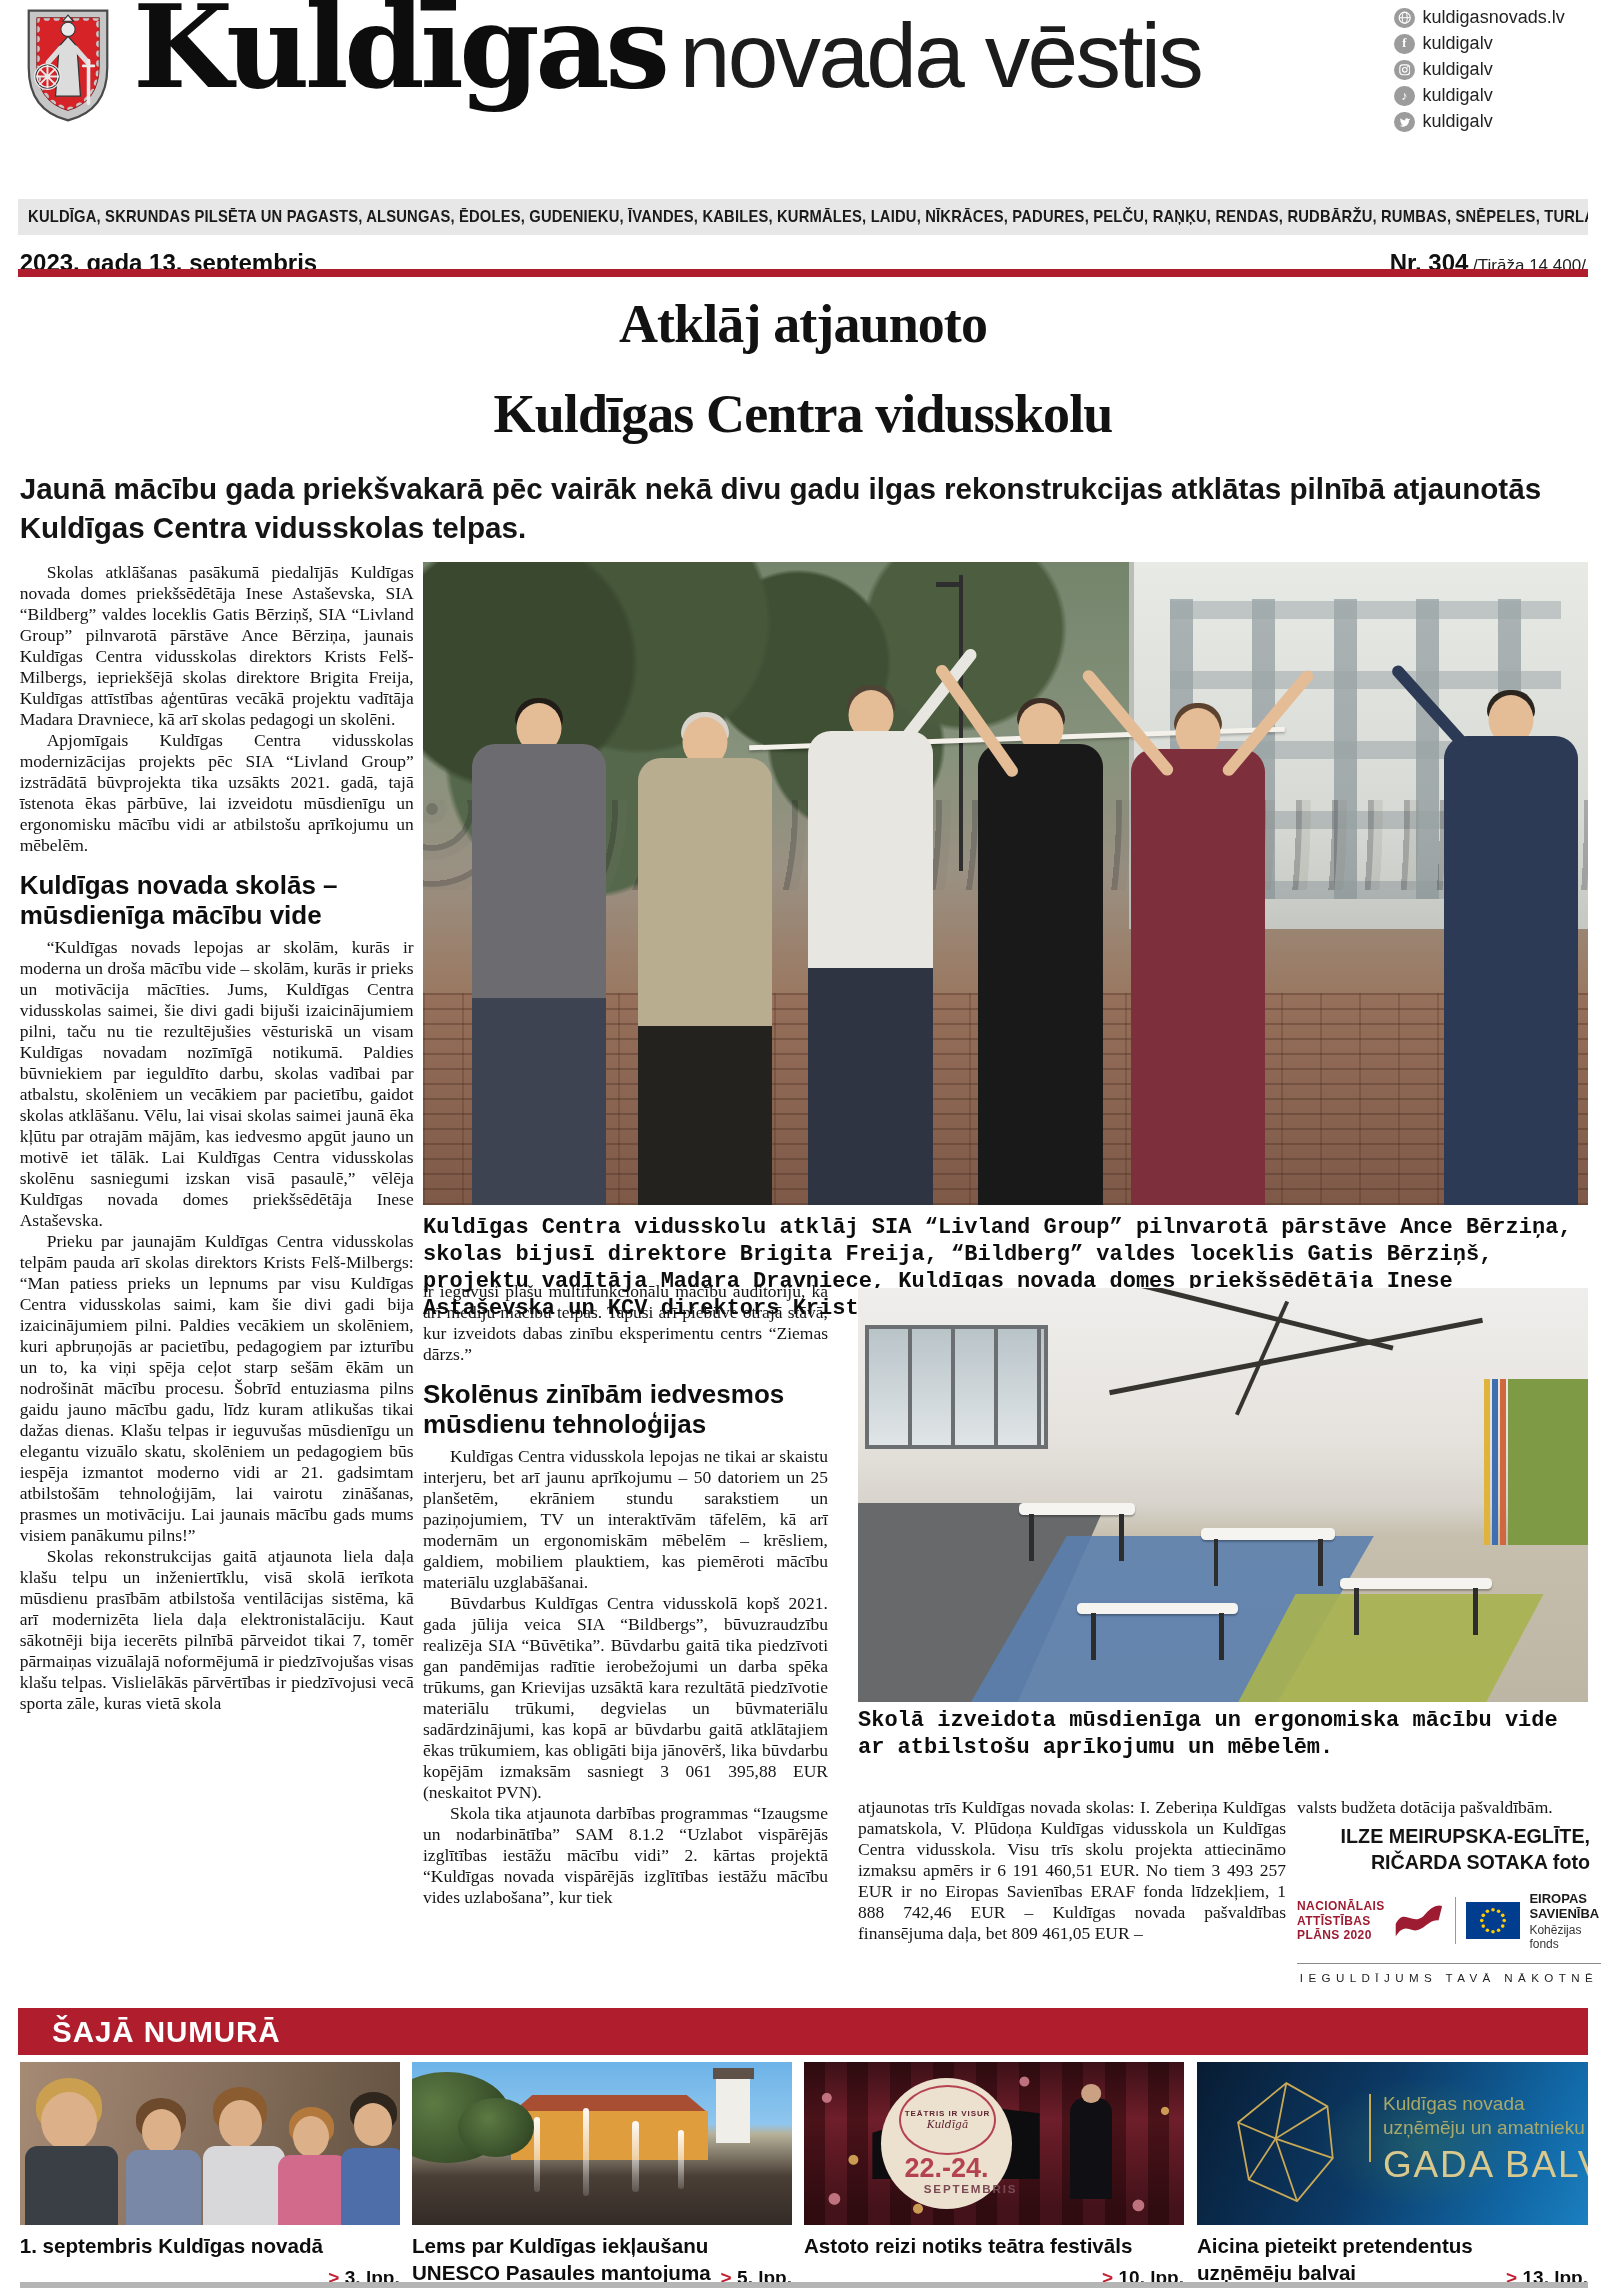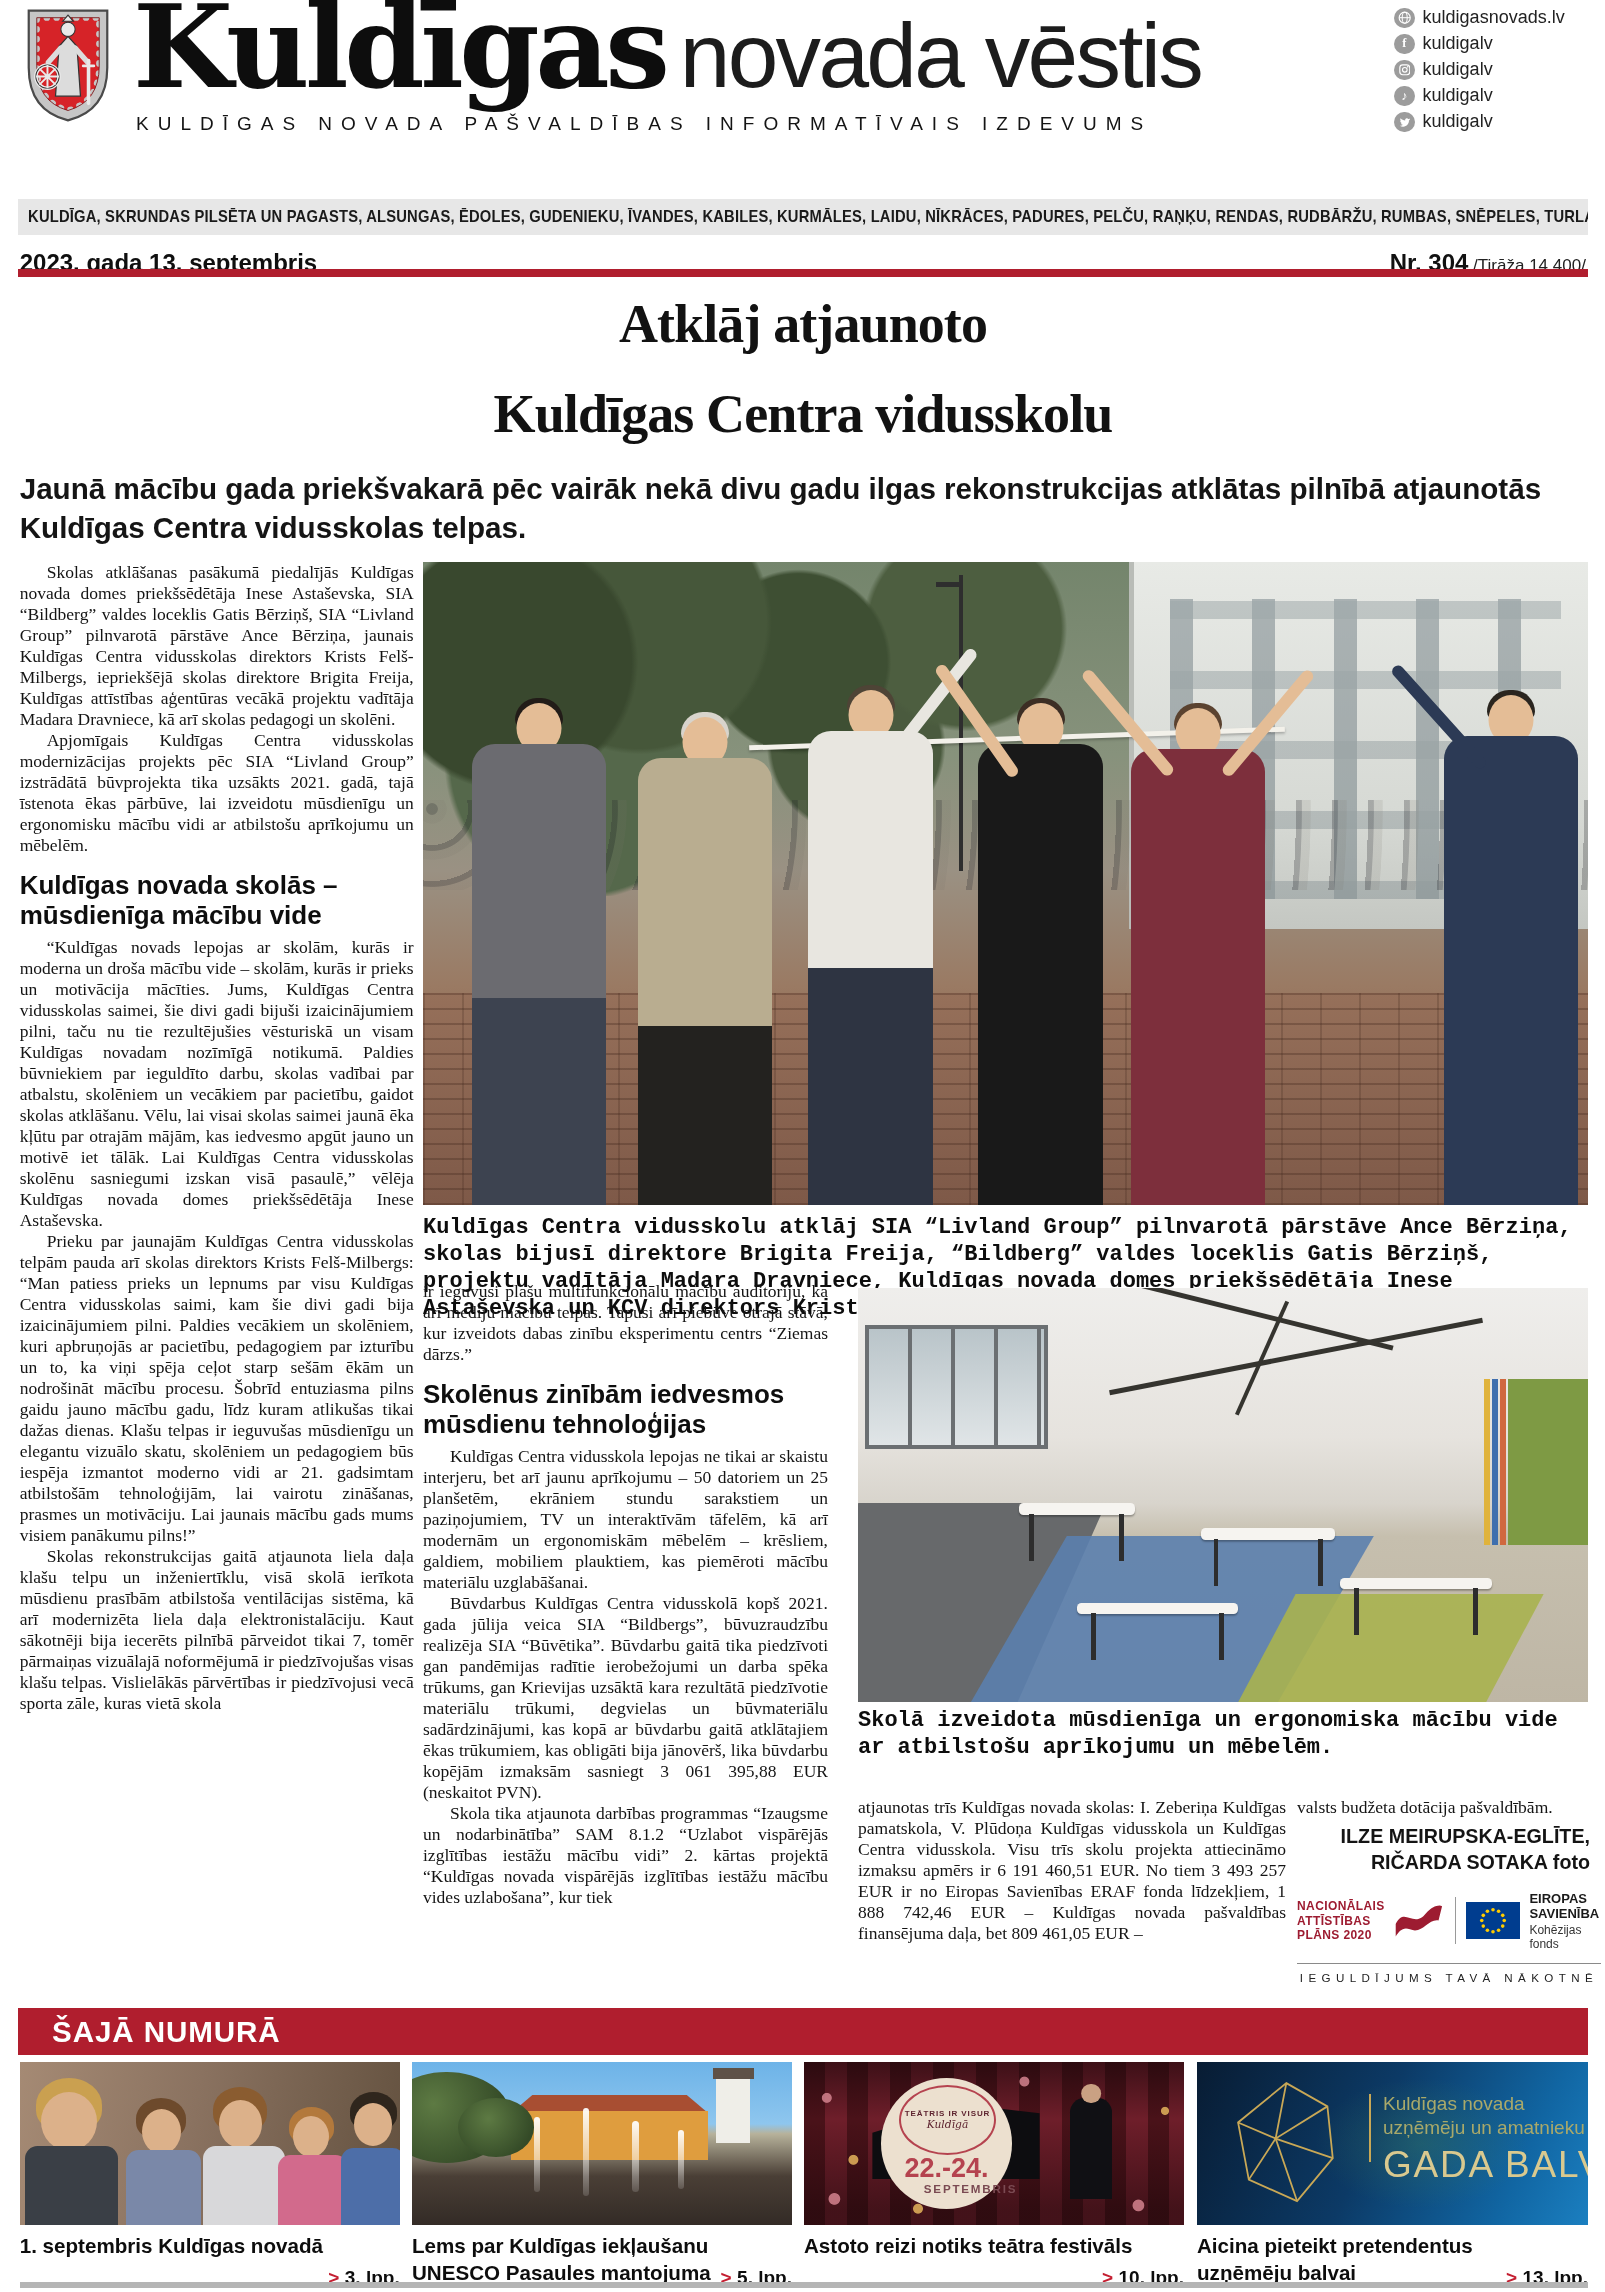--- a/index.html
+++ b/index.html
@@ -178,21 +178,20 @@
       <circle cx="25" cy="78" r="13" fill="none" stroke="#333" stroke-width="1.2"></circle>
       <path d="M25,65 V91 M12,78 H38 M16,69 L34,87 M34,69 L16,87" stroke="#e9e9e9" stroke-width="2.2"></path>
       <path d="M71,60 L71,108" stroke="#e9e9e9" stroke-width="4" stroke-linecap="round"></path>
       <path d="M65,66 H77" stroke="#e9e9e9" stroke-width="3" stroke-linecap="round"></path>
     </svg>
   </div>
 
   <div class="mast-title">
     <span class="mast-black">Kuldīgas</span><span class="mast-light">novada vēstis</span>
   </div>
-  <div class="mast-sub">KULDĪGAS NOVADA PAŠVALDĪBAS INFORMATĪVAIS IZDEVUMS</div>
 
   <div class="social">
     <div class="social-row">
       <span class="sicon">
         <svg width="13.4" height="13.4" viewBox="0 0 16 16">
             <circle cx="8" cy="8" r="6.6" fill="none" stroke="#fff" stroke-width="1.4"></circle>
             <ellipse cx="8" cy="8" rx="3" ry="6.6" fill="none" stroke="#fff" stroke-width="1.2"></ellipse>
             <path d="M1.5,8 H14.5" stroke="#fff" stroke-width="1.2"></path>
           </svg>
       </span>

